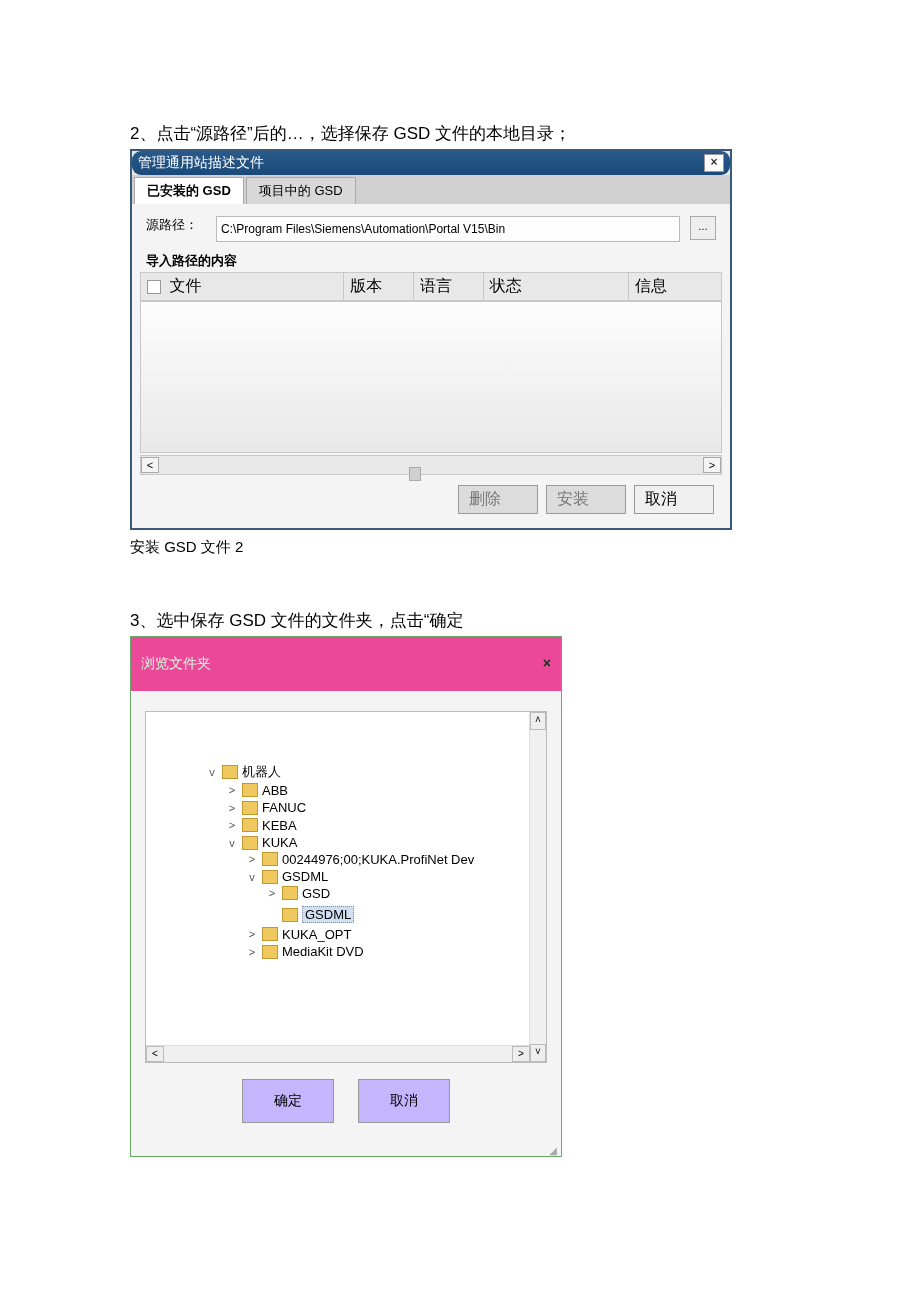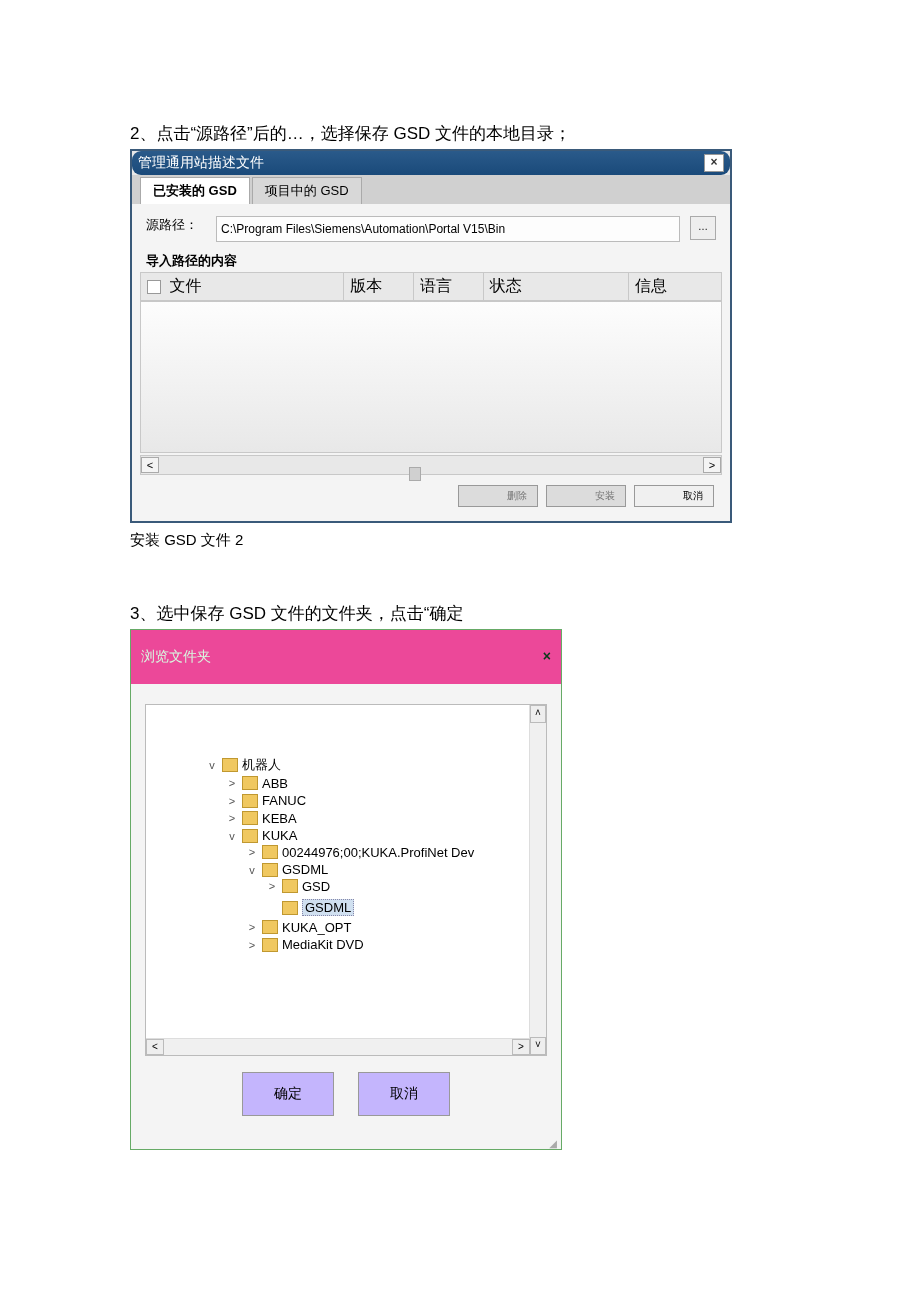--- a/index.html
+++ b/index.html
@@ -40,21 +40,21 @@
       height: 16px;
       text-align: center;
       line-height: 14px;
       font-weight: bold;
       border: 1px solid #999;
       font-size: 12px;
     }
     .dlg1-tabs {
       display: flex;
       background: #d0d0d0;
-      padding: 2px 2px 0 8px;
+      padding: 2px 2px 0 2px;
     }
     .tab {
       padding: 4px 12px;
       font-size: 13px;
       border: 1px solid #aaa;
       border-bottom: none;
       margin-right: 2px;
       background: #d8d8d8;
     }
     .tab.active {
@@ -143,25 +143,25 @@
     }
     .dlg1-btns {
       display: flex;
       justify-content: flex-end;
       gap: 8px;
       padding: 10px 8px;
     }
     .dlg1-btns .btn {
       min-width: 58px;
       padding: 3px 10px;
-      font-size: 10px;
+      font-size: 16px;
       border: 1px solid #999;
       background: #dcdcdc;
       color: #777;
-      text-align: right;
+      text-align: left;
     }
     .dlg1-btns .btn.enabled { color: #000; background: #f0f0f0; }
     .caption {
       font-size: 15px;
       margin: 8px 0 50px 0;
     }
     
     .dlg2 {
       width: 430px;
       border: 1px solid #6a6;

